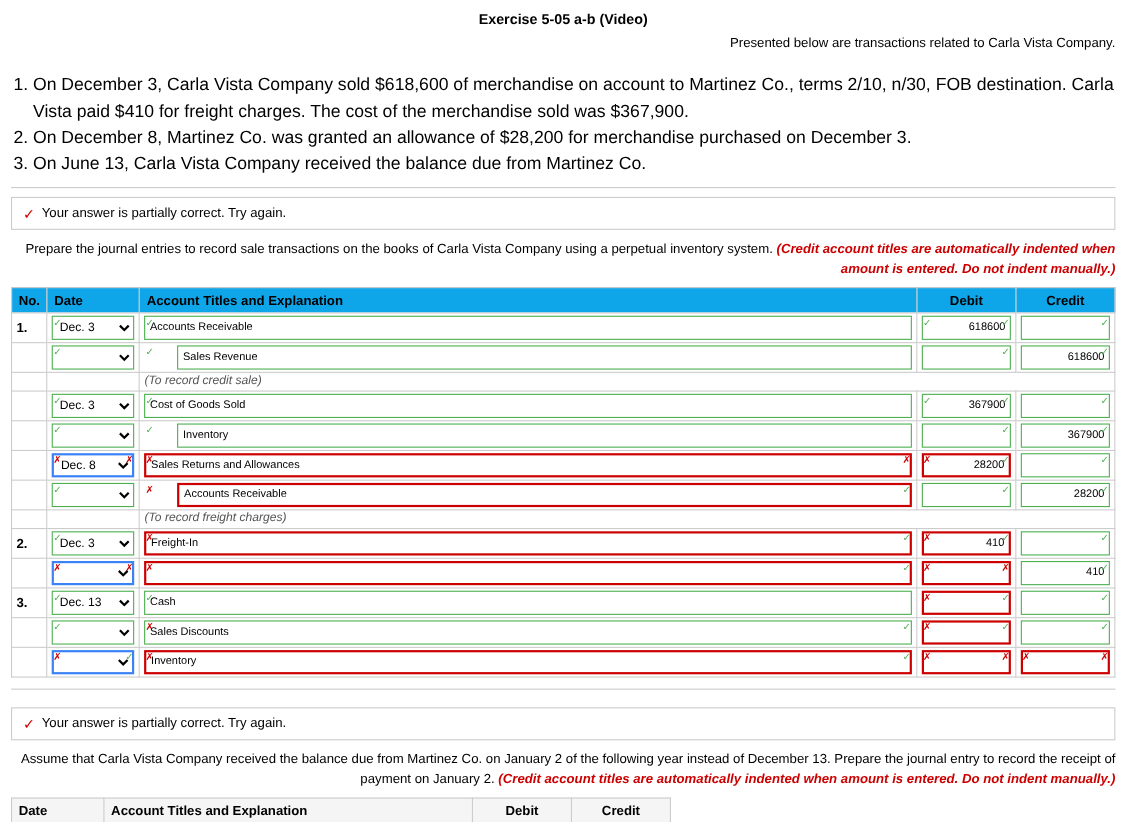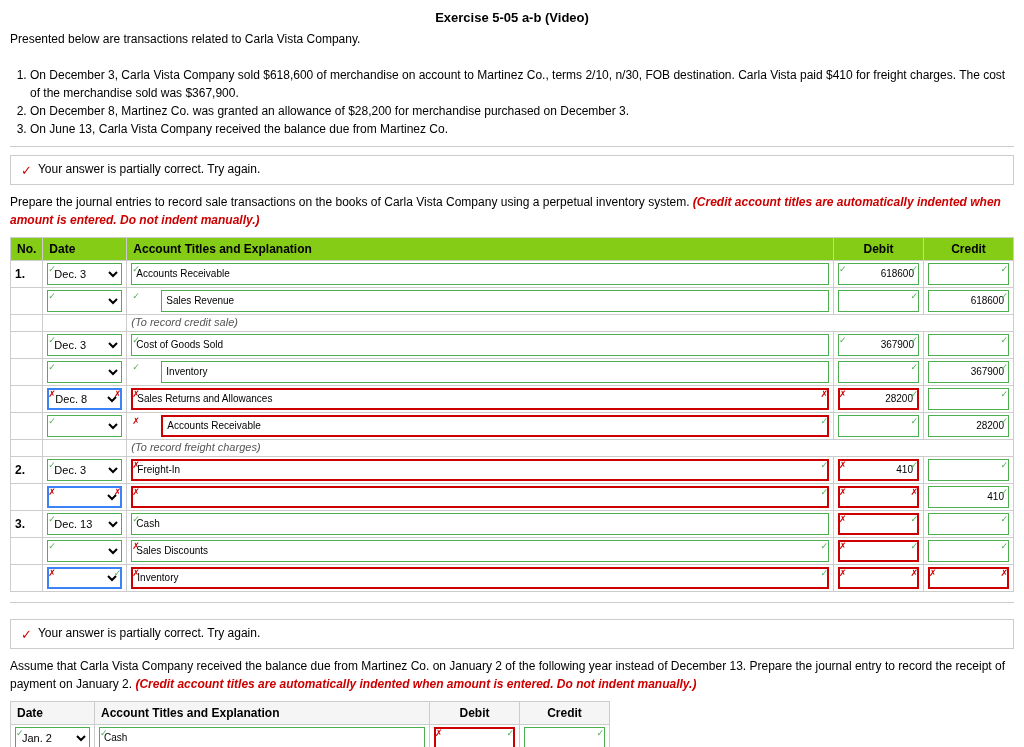--- a/index.html
+++ b/index.html
@@ -1,31 +1,31 @@
 <!DOCTYPE html>
 <html><head>
   <meta charset="utf-8">
   <style>
     * { box-sizing: border-box; margin: 0; padding: 0; }
     body { font-family: Arial, sans-serif; font-size: 12px; background: #fff; color: #000; padding: 10px; }
     
     h3 { font-size: 13px; font-weight: bold; margin-bottom: 6px; text-align: center; }
-    p { font-size: 12px; margin-bottom: 4px; line-height: 1.4; }
+    p { font-size: 12px; margin-bottom: 4px; line-height: 1.4; text-align: right; }
     ol { margin-left: 20px; margin-bottom: 6px; }
-    ol li { font-size: 12px; line-height: 1.5; }
+    ol li { font-size: 16px; line-height: 1.5; }
     
     .alert-box { border: 1px solid #ccc; background: #fff; padding: 6px 10px; margin: 8px 0; display: flex; align-items: flex-start; gap: 6px; }
     .alert-icon { color: #cc0000; font-size: 13px; flex-shrink: 0; margin-top: 1px; }
     .alert-text { font-size: 12px; color: #000; }
     
     .instruction { font-size: 12px; margin-bottom: 8px; line-height: 1.5; }
     .instruction .red-italic { color: #cc0000; font-style: italic; font-weight: bold; }
     
     .journal-table { width: 100%; border-collapse: collapse; margin-bottom: 10px; }
-    .journal-table th { background: #84cc16; border: 1px solid #ccc; padding: 4px 6px; font-size: 12px; text-align: left; }
+    .journal-table th { background: #0ea5e9; border: 1px solid #ccc; padding: 4px 6px; font-size: 12px; text-align: left; }
     .journal-table th.center { text-align: center; }
     .journal-table td { border: 1px solid #ccc; padding: 2px 4px; vertical-align: top; }
     
     .no-col { width: 30px; }
     .date-col { width: 80px; }
     .acct-col { width: auto; }
     .debit-col { width: 90px; }
     .credit-col { width: 90px; }
     
     .input-field { 

